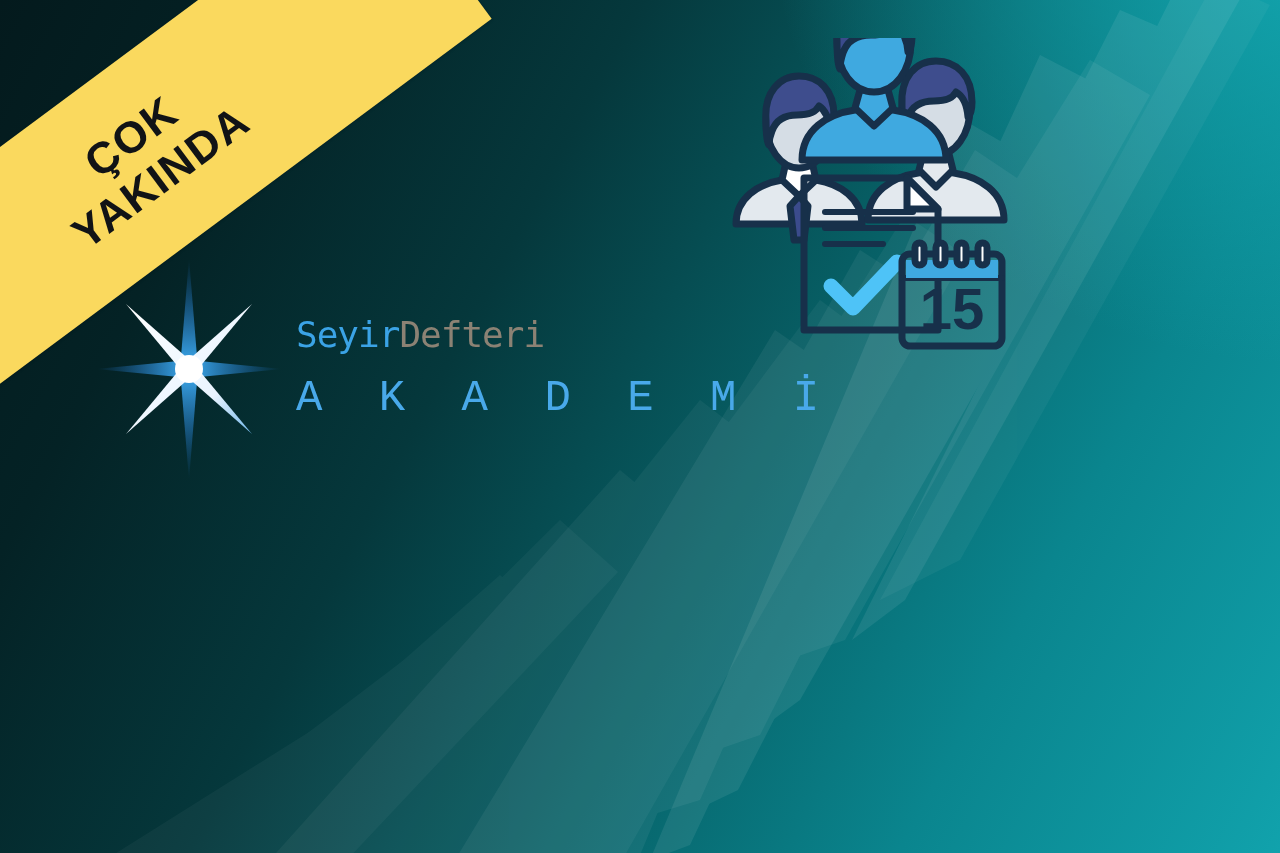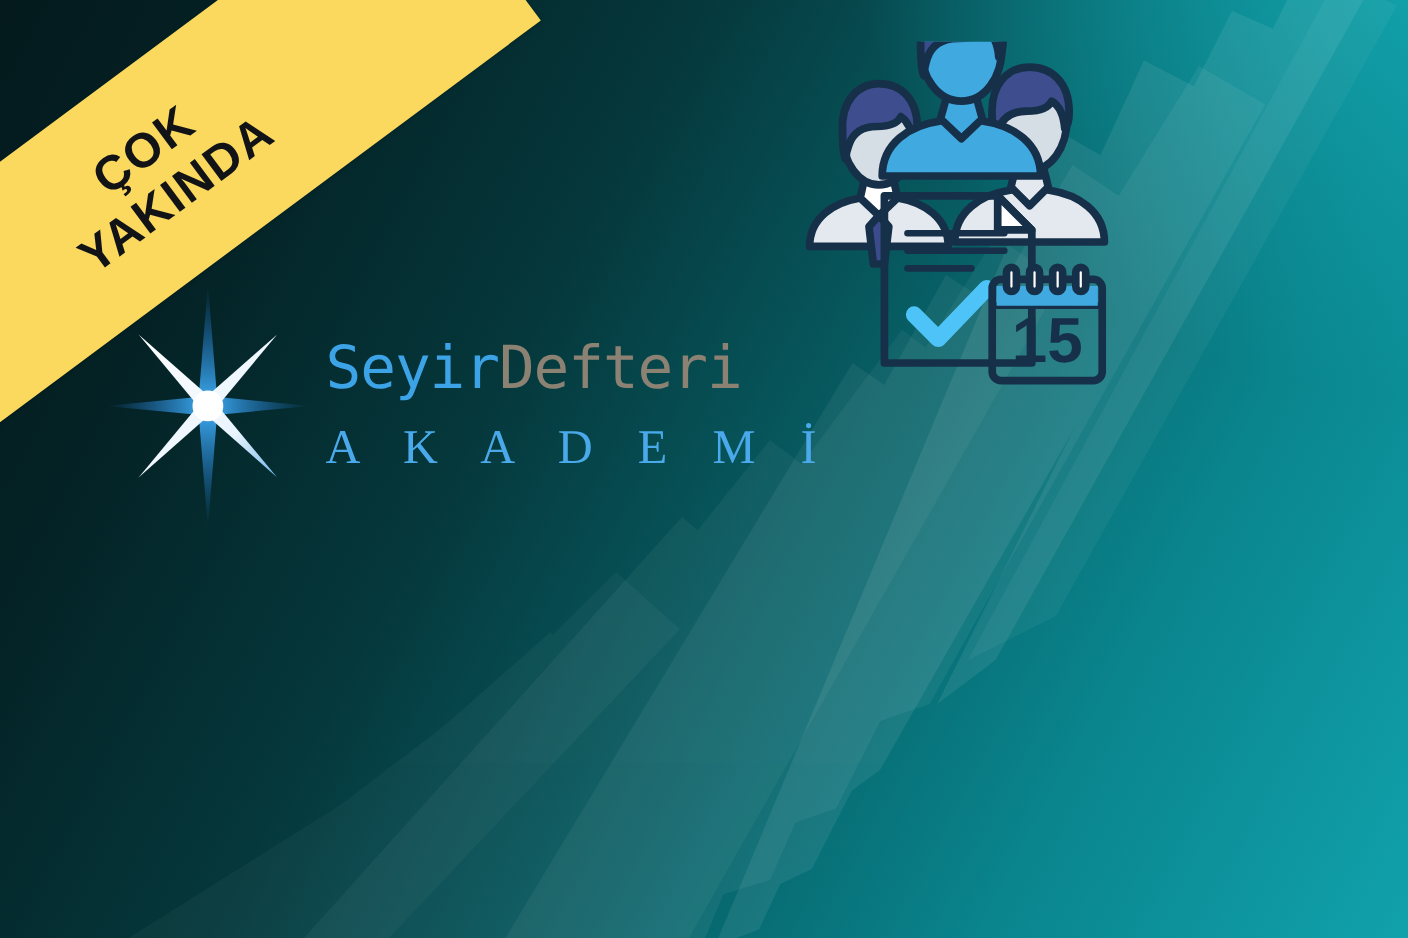--- a/index.html
+++ b/index.html
@@ -69,29 +69,29 @@
   }
   #compass-mark { width:186px; height:222px; flex:0 0 186px; }
   #logo-text {
     margin-left:14px;
     display:flex;
     flex-direction:column;
     justify-content:center;
   }
   #wordmark {
     font-family:"DejaVu Sans Mono", monospace;
-    font-size:54px;
+    font-size:36px;
     line-height:1.06;
     letter-spacing:-1px;
     white-space:nowrap;
   }
   #wordmark .w-seyir  { color:#3ba3e6; }
   #wordmark .w-defter { color:#8b8274; }
   #subwordmark {
-    font-family:Liberation Serif, serif;
+    font-family:Liberation Mono, monospace;
     font-size:44px;
     color:#49a9ea;
     letter-spacing:15px;
     line-height:1.1;
     margin-top:20px;
     white-space:nowrap;
   }
 
   
   #illustration {

